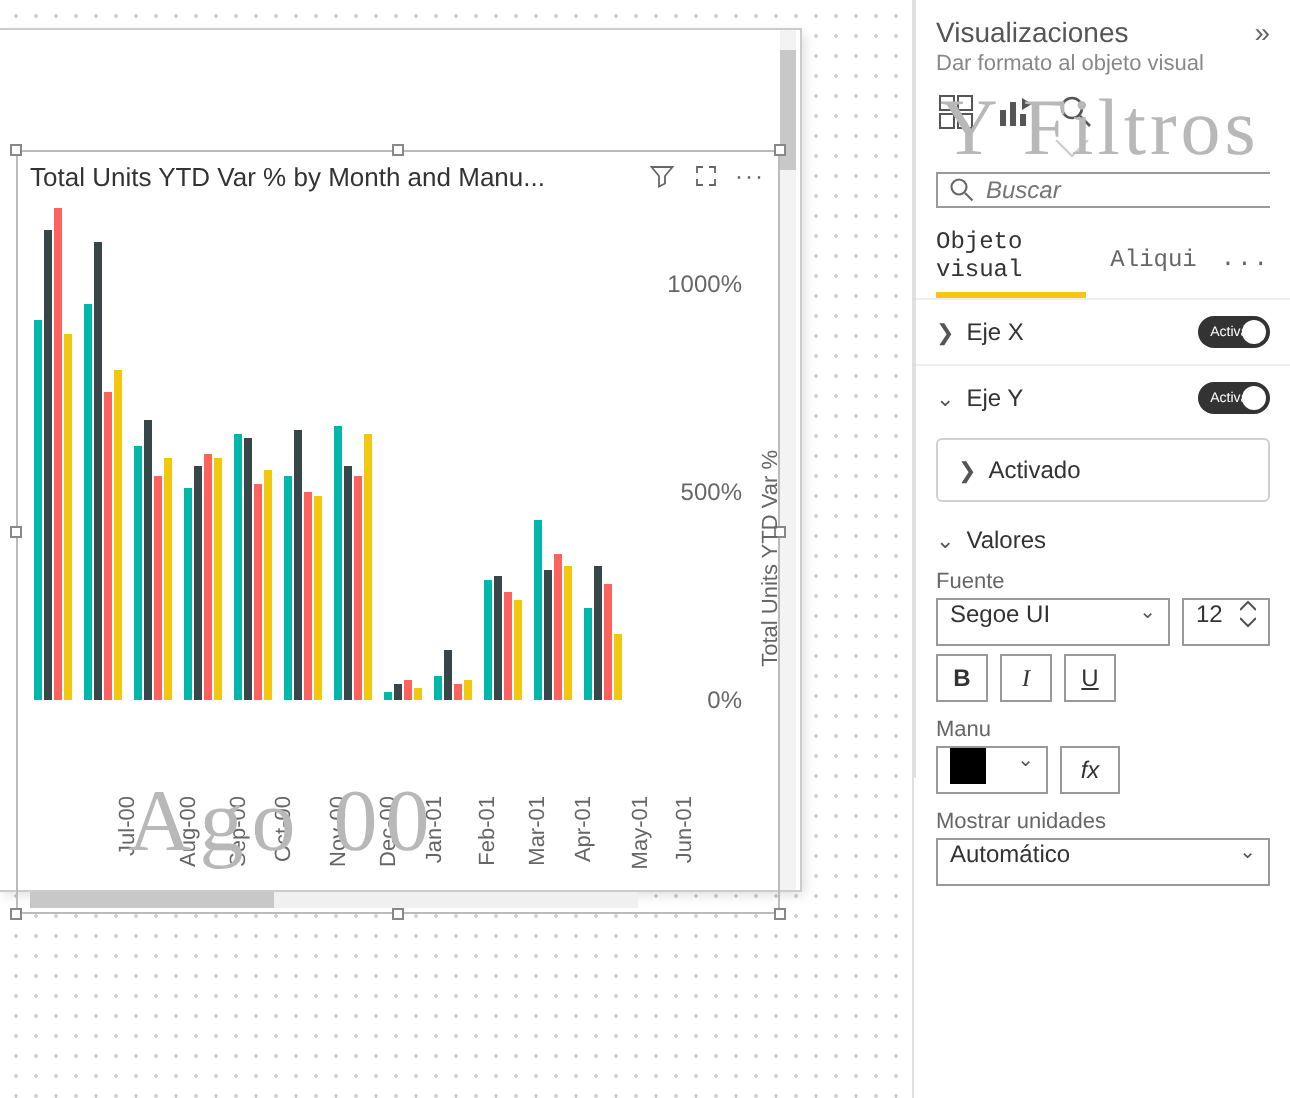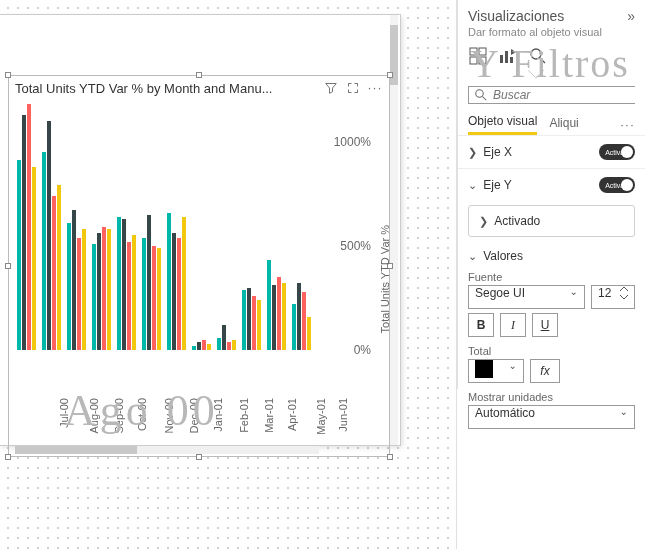--- a/index.html
+++ b/index.html
@@ -242,20 +242,21 @@
     font-size: 12px;
     font-style: italic;
     color: #666;
   }
   .search-icon { color:#666; margin-right:4px; }
   .obj-tabs {
     display:flex; gap:12px;
     padding: 4px 10px 0 10px;
     font-size: 12px;
     align-items: center;
+    font-family: Liberation Mono, monospace;
   }
   .obj-tab { color:#666; padding-bottom:4px; cursor:pointer; }
   .obj-tab.active { color:#333; border-bottom: 3px solid #f2c811; }
   .obj-more { margin-left:auto; color:#666; letter-spacing:1px; cursor:pointer;}
   .panel-section {
     border-top: 1px solid #eee;
   }
   .sect-row {
     display:flex; align-items:center;
     padding: 8px 10px;
@@ -593,21 +594,21 @@
           <b>B</b>
         </div>
       <div class="btn3">
           <span class="italic">I</span>
         </div>
       <div class="btn3">
           <span class="underline">U</span>
         </div>
     </div>
 
-    <div class="field-label">Total</div>
+    <div class="field-label">Manu</div>
     <div class="ctrl-row">
       <div class="dropdown" style="width:56px;">
         <span class="color-chip"></span>
         <span class="dd-caret">⌄</span>
       </div>
       <div class="fx-btn">
           <span>fx</span>
         </div>
     </div>
 

